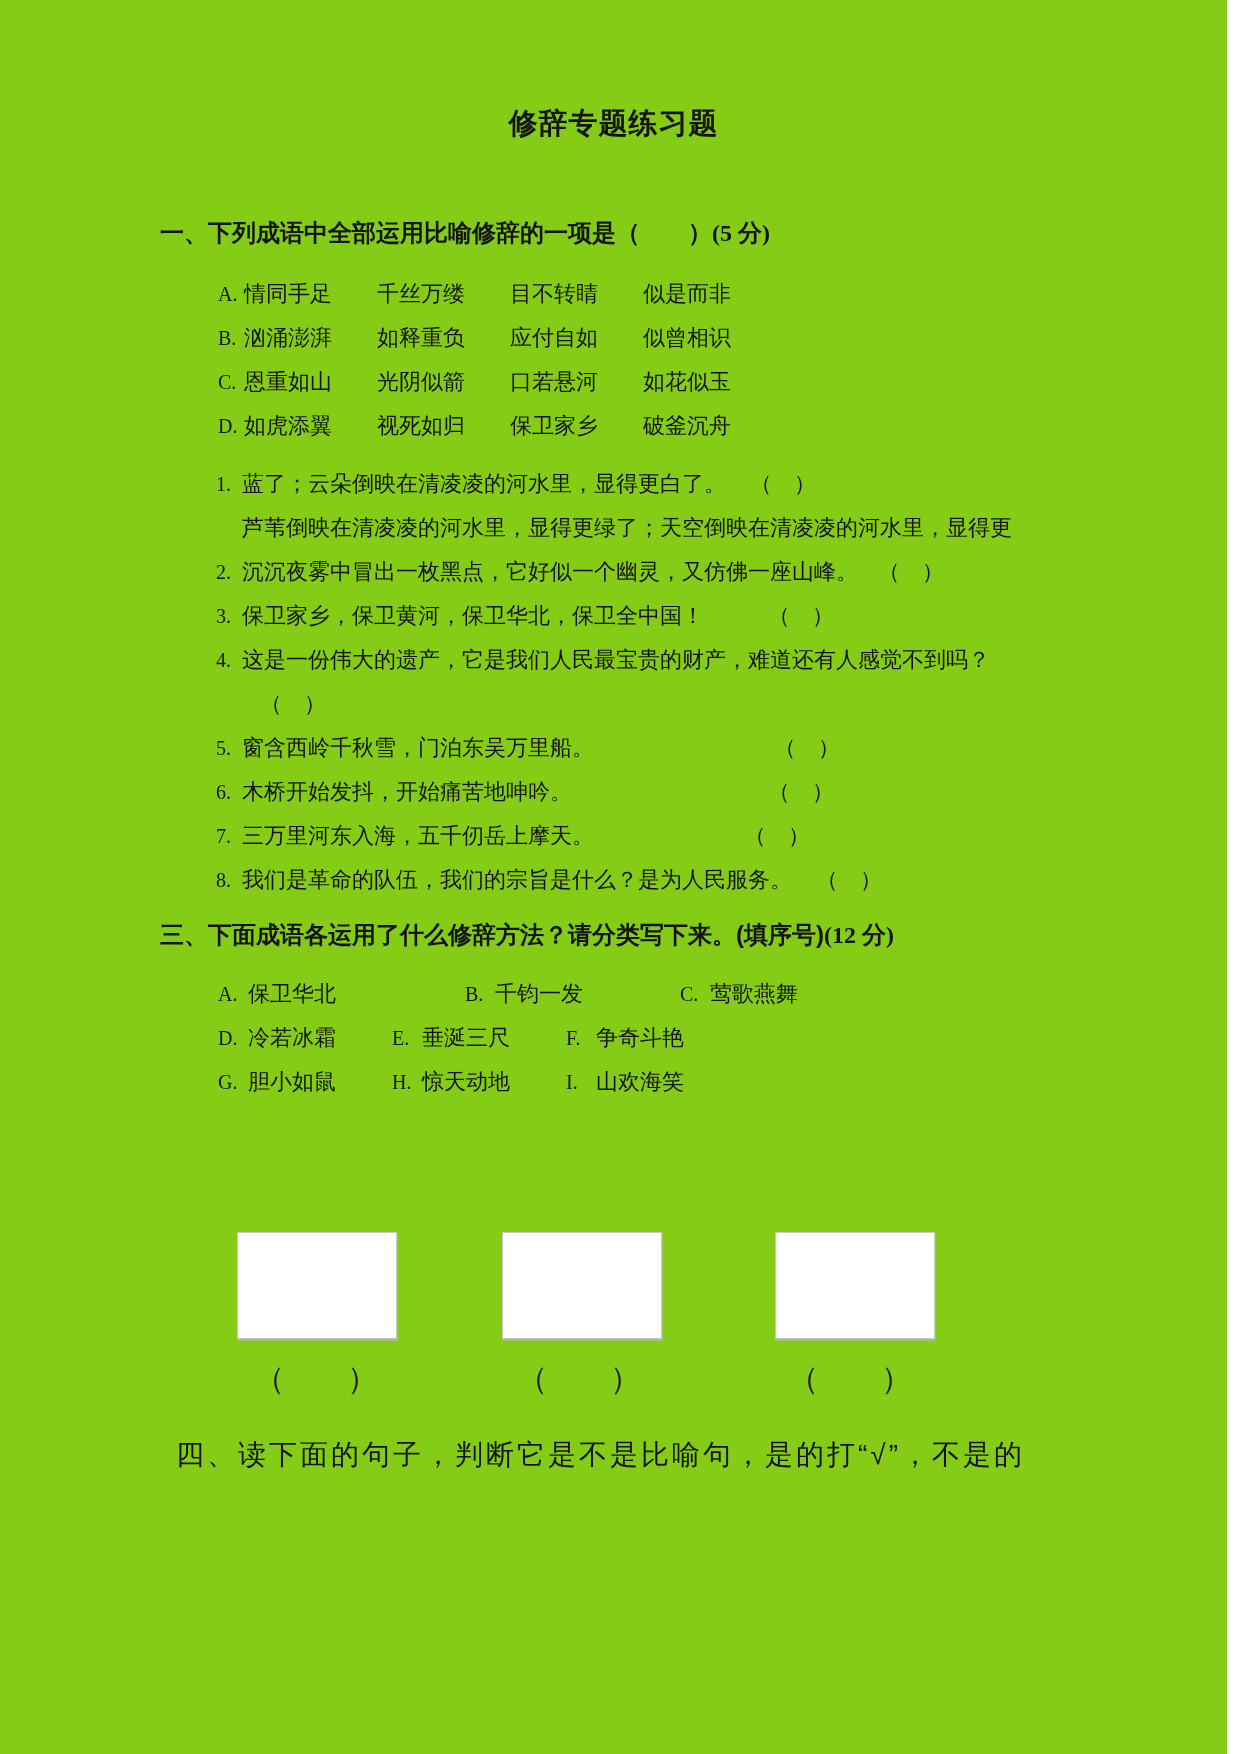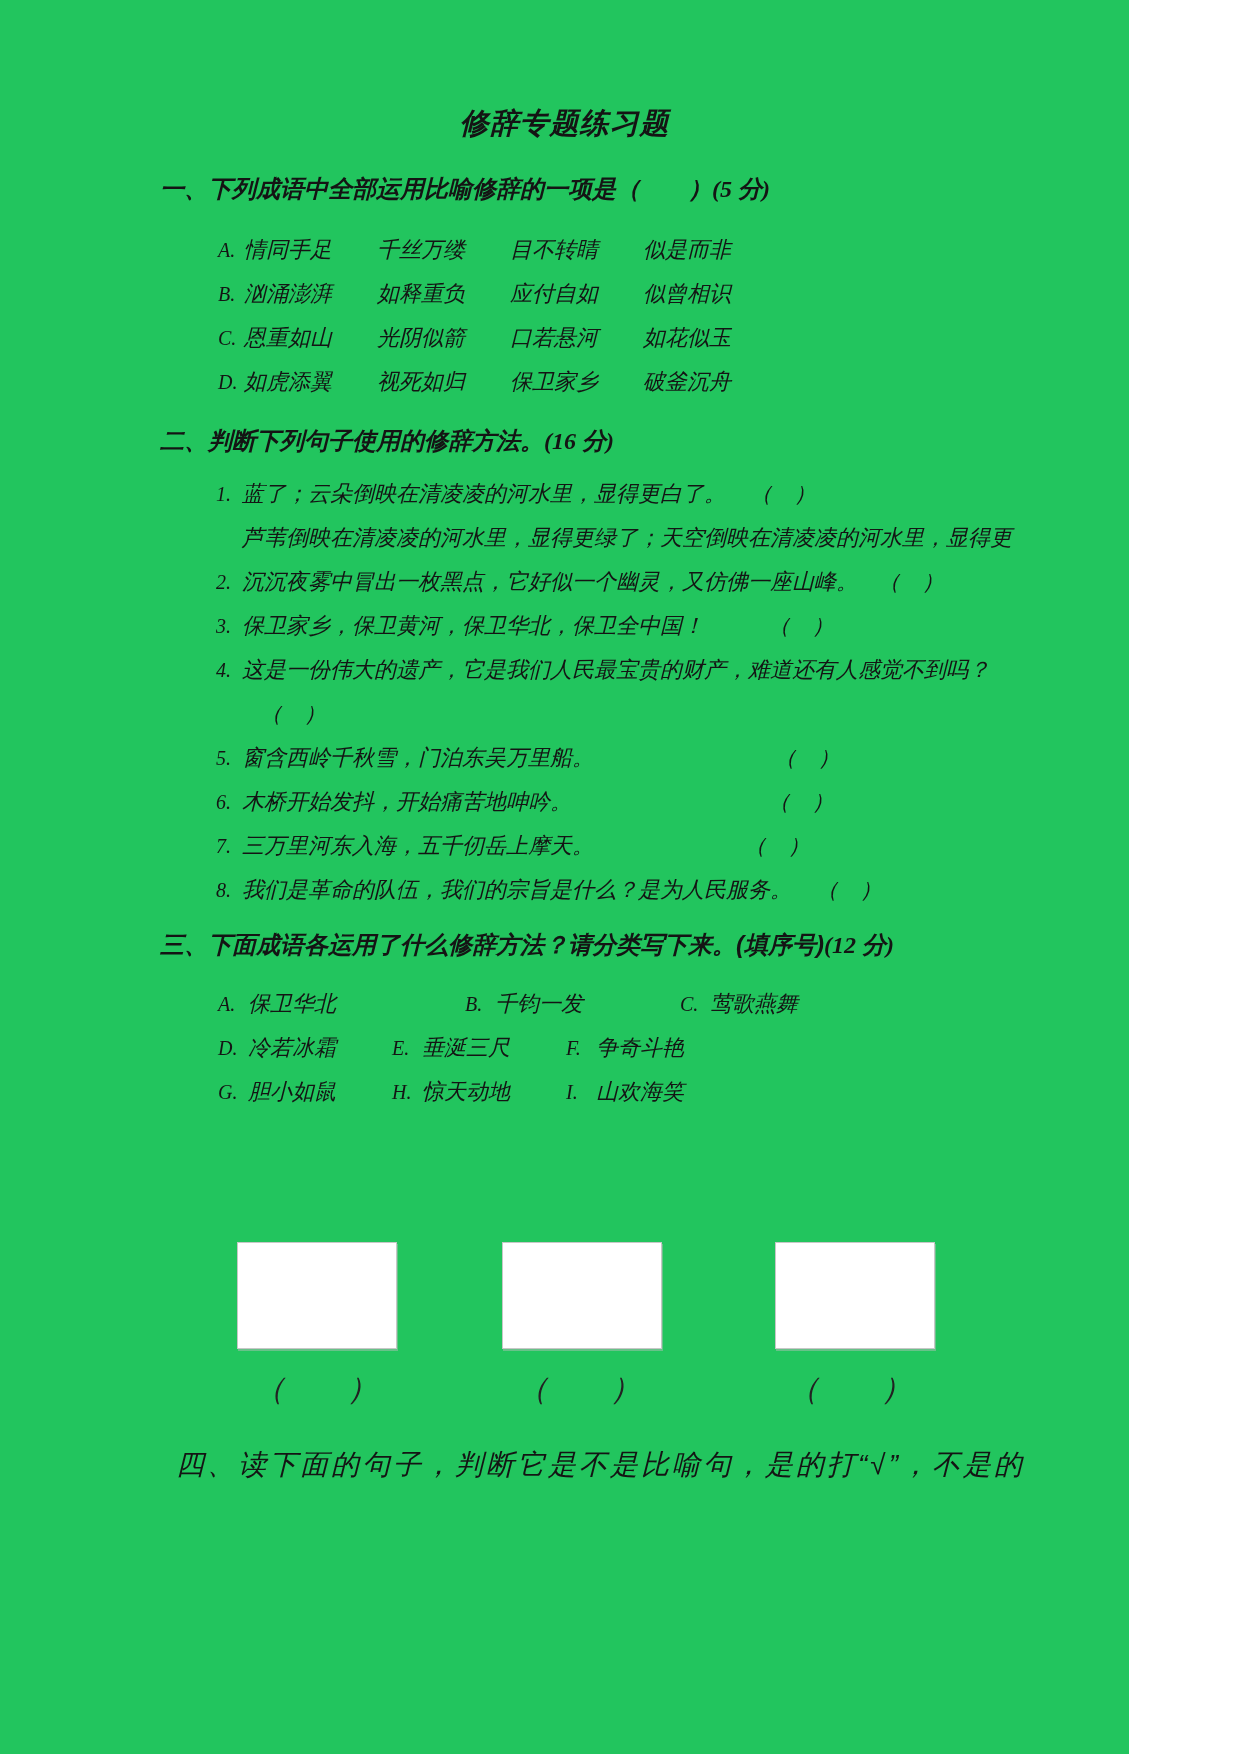--- a/index.html
+++ b/index.html
@@ -2,34 +2,34 @@
 <html><head>
 <meta charset="utf-8">
 <style>
   html,body { margin:0; padding:0; background:#ffffff; }
   body {
     width:1241px; height:1754px;
     font-family:"Liberation Sans", sans-serif;
     color:#141414;
     -webkit-font-smoothing:antialiased;
   }
-  .page { position:relative; width:1129px; height:1754px; overflow:hidden; background:#22c55e;font-style:italic; }
+  .page { position:relative; width:1227px; height:1754px; overflow:hidden; background:#84cc16; }
 
   .title {
     margin:0; padding-top:104px;
     text-align:center;
     font-size:29px; font-weight:700; letter-spacing:1px;
   }
 
   .sec-heading {
     margin:0 0 0 160px;
     font-size:24px; font-weight:600; line-height:34px;
     white-space:nowrap;
   }
-  #s1-head { margin-top:28px; }
+  #s1-head { margin-top:72px; }
   #s2-head { margin-top:20px; }
   #s3-head { margin-top:16px; }
   .score { font-family:"Liberation Serif", serif; font-weight:600; }
 
   
   .opt-block { margin-top:22px; }
   .opt-row {
     display:flex; align-items:baseline;
     margin-left:218px; font-size:22px; line-height:44px; white-space:nowrap;
   }
@@ -125,23 +125,20 @@
     </div>
     <div class="opt-row">
       <span class="opt-label">D.</span>
       <span class="idiom">如虎添翼</span>
       <span class="idiom">视死如归</span>
       <span class="idiom">保卫家乡</span>
       <span class="idiom">破釜沉舟</span>
     </div>
   </div>
 
-  <div class="sec-heading" id="s2-head">
-    <span>二、判断下列句子使用的修辞方法。</span><span class="score">(16 分)</span>
-  </div>
 
   <div class="q-list">
     <div class="q-item">
       <span class="q-num">1.</span>
       <div>
         <span>蓝了；云朵倒映在清凌凌的河水里，显得更白了。</span><span class="blank ml-a">（　）</span>
       </div>
       <div>芦苇倒映在清凌凌的河水里，显得更绿了；天空倒映在清凌凌的河水里，显得更</div>
     </div>
     <div class="q-item">

